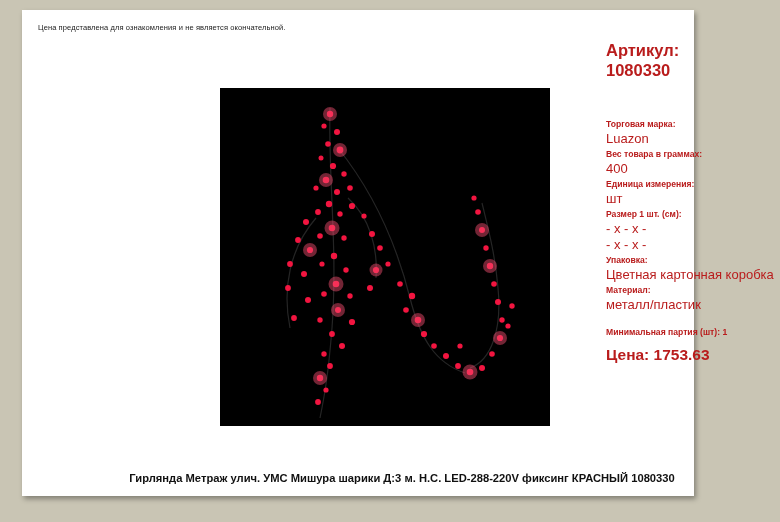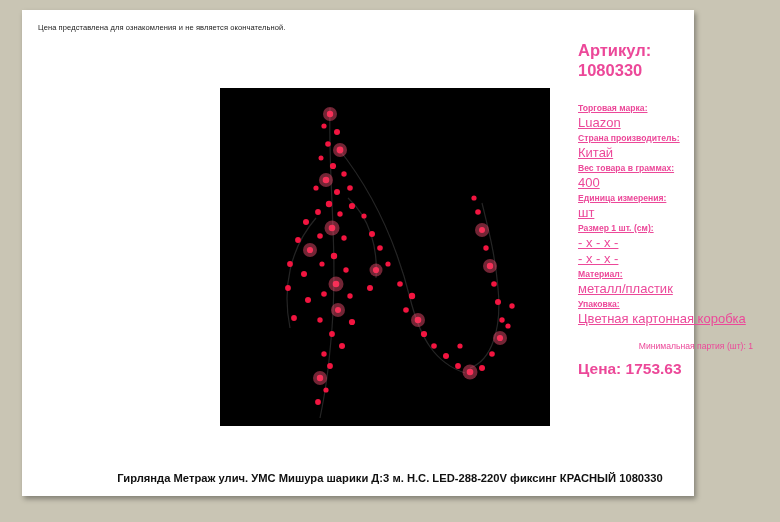--- a/index.html
+++ b/index.html
@@ -35,74 +35,73 @@
     position: absolute;
     left: 198px;
     top: 78px;
     width: 330px;
     height: 338px;
     background: #000000;
     overflow: hidden;
   }
   .specs {
     position: absolute;
-    left: 556px;
+    left: 584px;
     top: 30px;
     width: 175px;
-    color: #ec4899;
+    color: #b91c1c;
   }
   .sku-label {
     font-size: 16.5px;
     font-weight: bold;
     line-height: 20px;
   }
   .sku-value {
     font-size: 16.5px;
     font-weight: bold;
     line-height: 20px;
   }
   .spec-block {
-    margin-top: 22px;
-    text-decoration: underline;
+    margin-top: 38px;
   }
   .spec-row {
     margin-bottom: 3px;
   }
   .spec-key {
     font-size: 8.6px;
     font-weight: bold;
     line-height: 13px;
     display: block;
   }
   .spec-val {
     font-size: 13px;
     line-height: 13px;
     display: block;
     margin-top: 1px;
   }
   .min-lot {
     margin-top: 16px;
     font-size: 8.6px;
-    font-weight: normal;
-    text-align: right;
+    font-weight: bold;
   }
   .price {
     margin-top: 9px;
     font-size: 15.5px;
     font-weight: bold;
   }
   .caption {
     position: absolute;
     left: 0;
     top: 462px;
     width: 736px;
     text-align: center;
     font-size: 11.2px;
     font-weight: bold;
     color: #111111;
+    padding-left: 12px;
   }
 </style>
 </head>
 <body>
 
 <div class="page">
 
   <div class="disclaimer">Цена представлена для ознакомления и не является окончательной.</div>
 
   <div class="photo">
@@ -211,45 +210,41 @@
   <div class="specs">
     <div class="sku-label">Артикул:</div>
     <div class="sku-value">1080330</div>
 
     <div class="spec-block">
       <div class="spec-row">
         <span class="spec-key">Торговая марка:</span>
         <span class="spec-val">Luazon</span>
       </div>
       <div class="spec-row">
-        <span class="spec-key">Страна производитель:</span>
-        <span class="spec-val">Китай</span>
-      </div>
-      <div class="spec-row">
         <span class="spec-key">Вес товара в граммах:</span>
         <span class="spec-val">400</span>
       </div>
       <div class="spec-row">
         <span class="spec-key">Единица измерения:</span>
         <span class="spec-val">шт</span>
       </div>
       <div class="spec-row">
         <span class="spec-key">Размер 1 шт. (см):</span>
         <span class="spec-val">- x - x -</span>
       </div>
       <div class="spec-row">
         <span class="spec-val">- x - x -</span>
       </div>
       <div class="spec-row">
+        <span class="spec-key">Упаковка:</span>
+        <span class="spec-val">Цветная картонная коробка</span>
+      </div>
+      <div class="spec-row">
         <span class="spec-key">Материал:</span>
         <span class="spec-val">металл/пластик</span>
-      </div>
-      <div class="spec-row">
-        <span class="spec-key">Упаковка:</span>
-        <span class="spec-val">Цветная картонная коробка</span>
       </div>
     </div>
 
     <div class="min-lot">Минимальная партия (шт): 1</div>
     <div class="price">Цена: 1753.63</div>
   </div>
 
   <div class="caption">Гирлянда Метраж улич. УМС Мишура шарики Д:3 м. Н.С. LED-288-220V фиксинг КРАСНЫЙ 1080330</div>
 </div>
 

